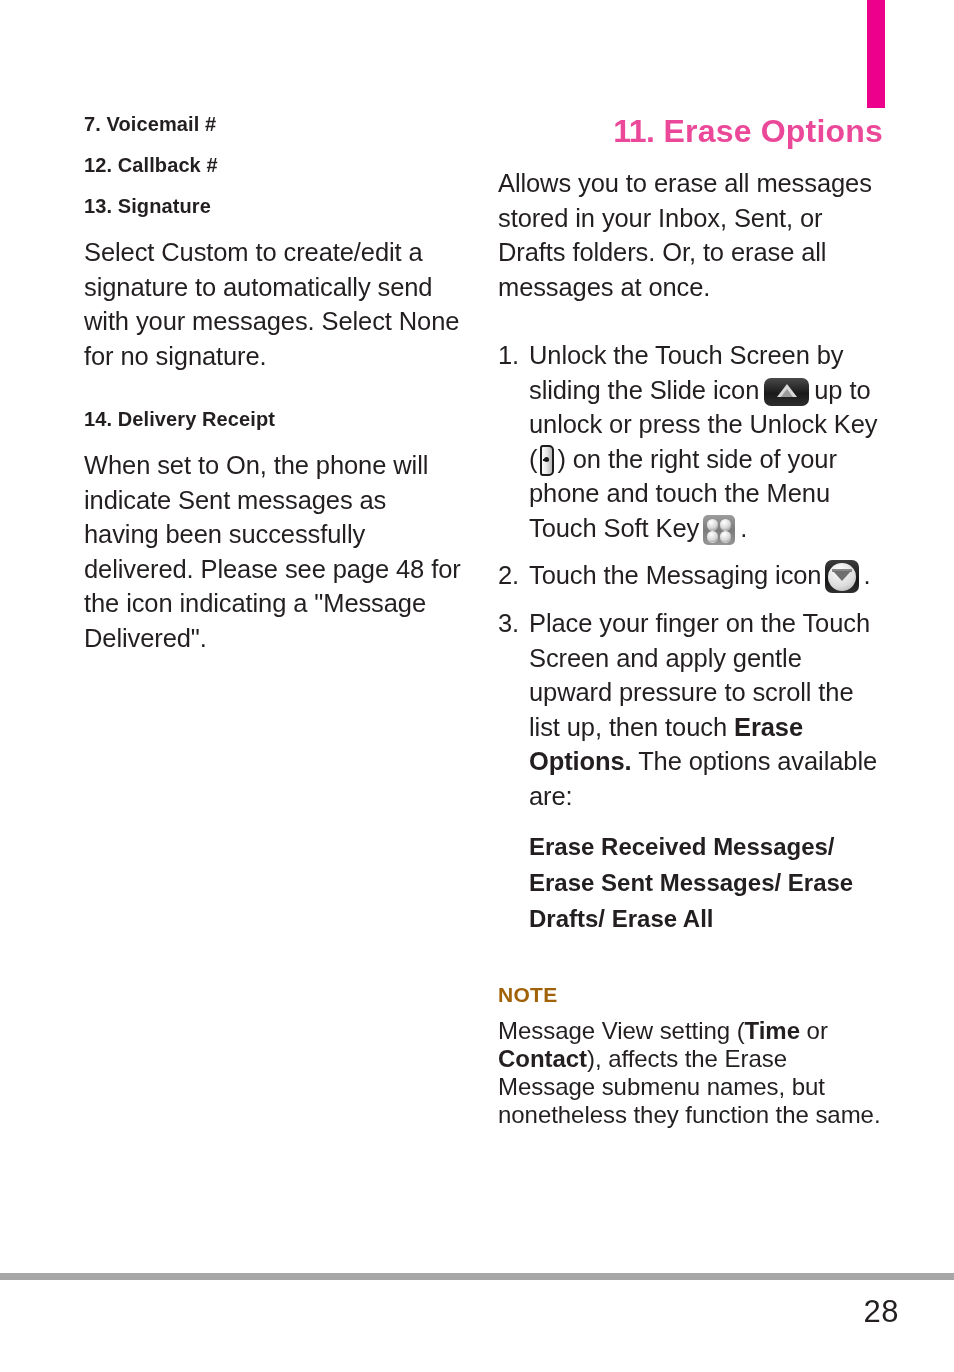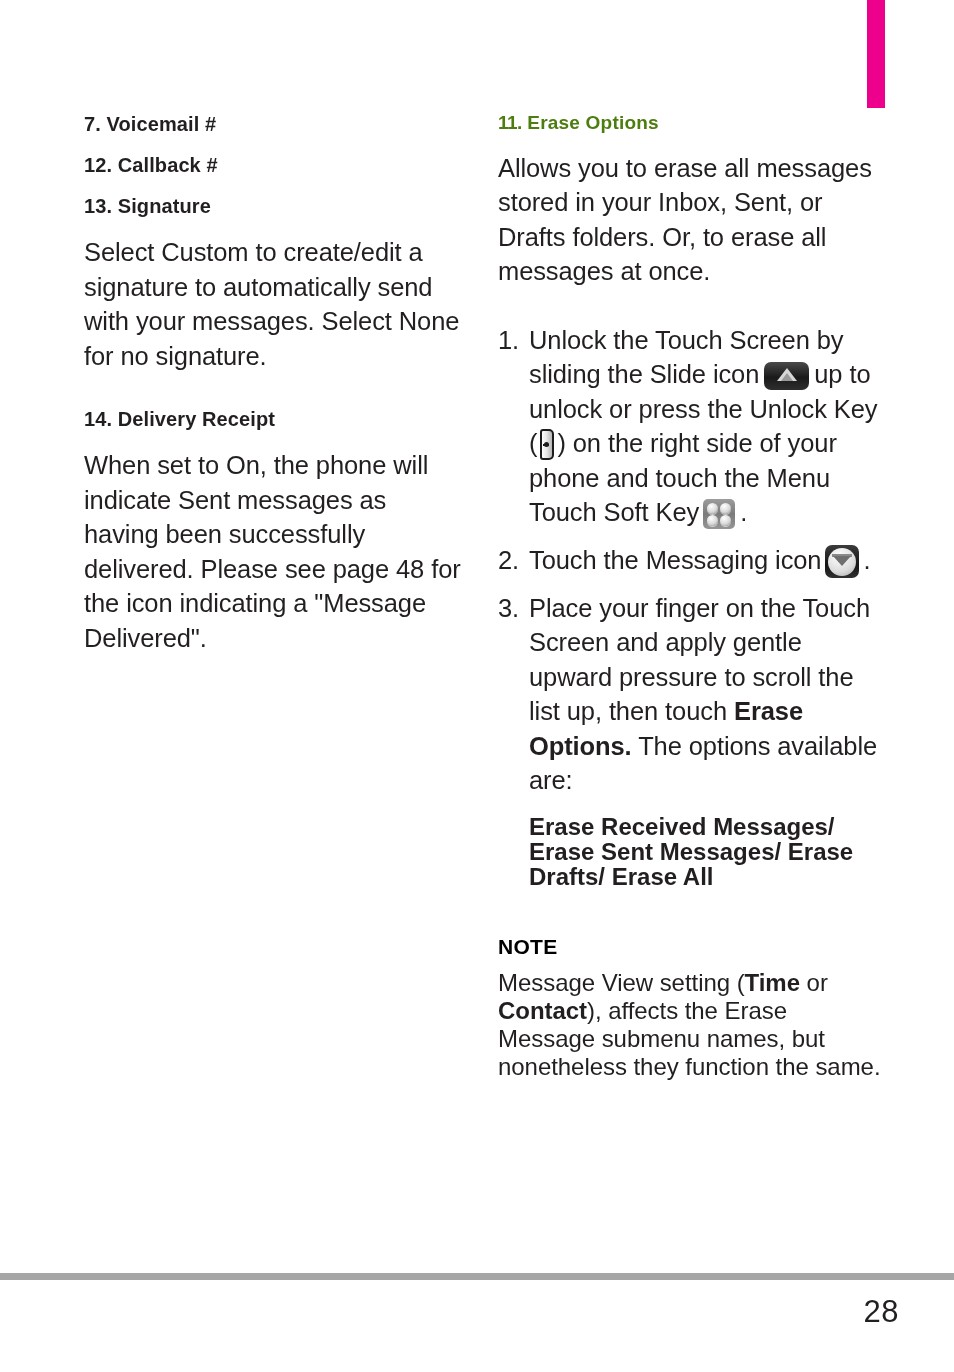--- a/index.html
+++ b/index.html
@@ -54,26 +54,27 @@
   p.body {
     font-size: 25.5px;
     line-height: 34.5px;
     margin: 0 0 34px 0;
     letter-spacing: -0.1px;
   }
   p.body.tight { margin-bottom: 0; }
 
   
   .pink-head {
-    color: #4d7c0f;
-    font-size: 19px;
+    color: #ec4899;
+    font-size: 32px;
     font-weight: bold;
     letter-spacing: .2px;
     line-height: 1.2;
     margin: 0 0 16px 0;
+    text-align: right;
   }
   .pink-head .num { letter-spacing: -0.5px; }
 
   
   ol.steps {
     list-style: none;
     margin: 0;
     padding: 0;
   }
   ol.steps > li {
@@ -89,27 +90,27 @@
     left: 0;
     top: 0;
     width: 30px;
     text-align: left;
   }
   ol.steps > li:last-child { margin-bottom: 0; }
 
   .opts {
     font-size: 24px;
     font-weight: bold;
-    line-height: 25px;
+    line-height: 36px;
     margin: 16px 0 0 31px;
     letter-spacing: 0;
   }
 
   .note-label {
-    color: #000000;
+    color: #a16207;
     font-size: 21px;
     font-weight: bold;
     letter-spacing: .3px;
     margin: 46px 0 10px 0;
   }
   .note-body {
     font-size: 24px;
     line-height: 28px;
     margin: 0;
     letter-spacing: -0.05px;

